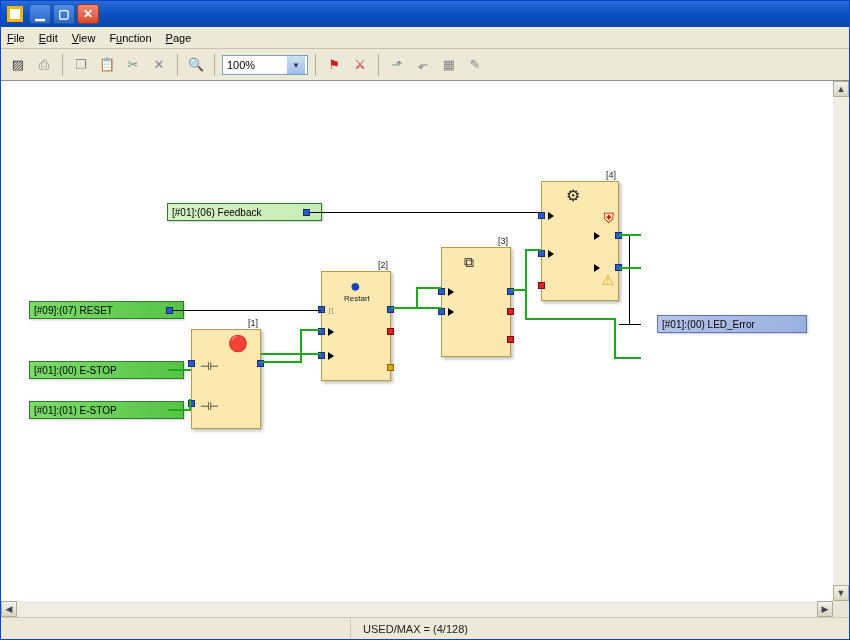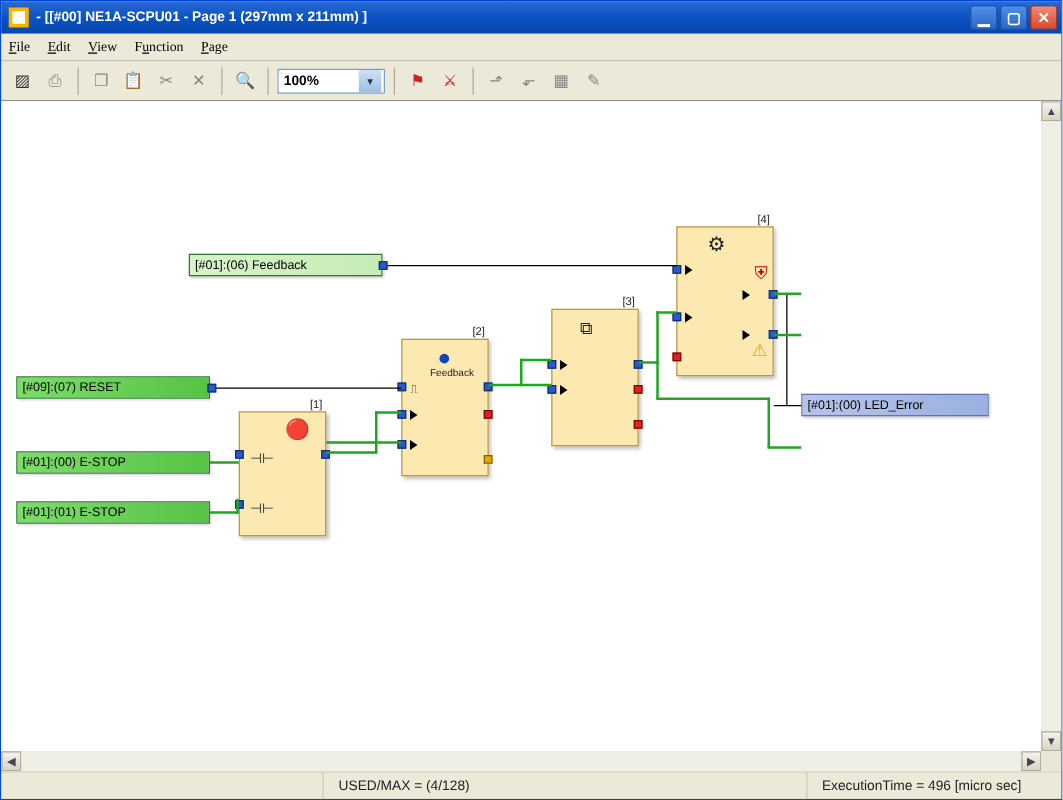--- a/index.html
+++ b/index.html
@@ -24,36 +24,36 @@
   .winbtn {
     width: 22px; height: 20px; border-radius: 3px; display: flex; align-items: center; justify-content: center;
     font-weight: bold; color: #fff; font-size: 12px;
   }
   .winbtn.min, .winbtn.max { background: linear-gradient(to bottom,#4f8ee8,#2b68c6); border:1px solid #2255aa;}
   .winbtn.close { background: linear-gradient(to bottom,#f08b7a,#d74a2e); border:1px solid #a93415;}
   .menubar {
     height: 22px; background: #ece9d8; display: flex; align-items: center; padding: 0 6px; gap: 14px;
     border-bottom: 1px solid #c6c3b6;
   }
-  .menubar span { cursor: default; font-family: Liberation Serif, serif; }
+  .menubar span { cursor: default; }
   .menubar span u { text-decoration: underline; }
   .toolbar {
     height: 32px; background: #ece9d8; display: flex; align-items: center; padding: 0 6px; gap: 4px;
     border-bottom: 1px solid #8f8f8f;
   }
   .tbtn {
     width: 22px; height: 22px; border: 1px solid transparent; display: flex; align-items: center; justify-content: center;
     color: #888; font-size: 13px;
   }
   .tbtn.enabled { color: #333; }
   .tsep { width: 1px; height: 22px; background: #b0ad9e; margin: 0 3px; }
   .zoom {
     width: 86px; height: 20px; border: 1px solid #7b9ebd; background: #fff; display: flex; align-items: center;
   }
-  .zoom input { border: none; width: 64px; padding: 0 4px; font-size: 11px; outline: none; font-weight: bold; }
+  .zoom input { border: none; width: 64px; padding: 0 4px; font-size: 11px; outline: none; }
   .zoom .dd { width: 18px; height: 18px; background: linear-gradient(#cee0f4,#9ec0e7); display:flex; align-items:center; justify-content:center; color:#234; font-size:9px;}
   .tabstrip {
     height: 22px; background: #ece9d8; display: flex; align-items: flex-end; padding: 0 3px;
     border-bottom: 1px solid #999;
   }
   .tab {
     background: #fff; border: 1px solid #999; border-bottom: 1px solid #fff; padding: 2px 10px; margin-bottom: -1px;
     border-radius: 3px 3px 0 0;
   }
   .workspace {
@@ -77,20 +77,21 @@
   }
   .statusbar .cell { padding: 0 12px; border-left:1px solid #cfcbb9; height:100%; display:flex; align-items:center;}
   .statusbar .spacer { flex: 1; }
   
   .iolabel {
     position: absolute; height: 18px;
     border: 1px solid #2f7a2f;
     background: linear-gradient(to right, #7ddc6a, #56c346);
     color: #000; font-size: 10px; display: flex; align-items: center; padding: 0 4px;
     box-shadow: 1px 1px 2px rgba(0,0,0,.2);
+    margin-left: 16px;
   }
   .iolabel.blue { background: linear-gradient(to right,#b6c4ec,#9ab0de); border-color:#5f74b0;}
   .iolabel.pale { background: linear-gradient(to right,#d8f3c9,#c6ebb5); }
   .fb {
     position: absolute; background: #fbe9b1; border: 1px solid #b59b4c;
     box-shadow: 2px 2px 3px rgba(0,0,0,.25);
   }
   .fb .num { position: absolute; top: -12px; right: 2px; font-size: 9px; color:#222;}
   .port {
     position: absolute; width: 7px; height: 7px; background: #d22; border:1px solid #7a0808;
@@ -104,21 +105,20 @@
   .tri { position:absolute; width:0; height:0; border-top:4px solid transparent; border-bottom:4px solid transparent; border-left:6px solid #000;}
   .sym { position:absolute; font-size:11px; color:#222;}
 </style>
 </head>
 <body>
 
 <div class="window">
 
   <div class="titlebar">
     <span class="app-icon"></span>
-    <span class="title"> - [[#00] NE1A-SCPU01 - Page 1 (297mm x 211mm) ]</span>
     <div class="winbtns">
       <div class="winbtn min">▁</div>
       <div class="winbtn max">▢</div>
       <div class="winbtn close">✕</div>
     </div>
   </div>
 
   <div class="menubar">
     <span><u>F</u><span></span>ile</span>
     <span><u>E</u>dit</span>
@@ -169,21 +169,21 @@
         <span class="sym" style="left:8px; top:30px;">⊣⊢</span>
         <span class="sym" style="left:8px; top:70px;">⊣⊢</span>
         <div class="port blue" style="left:-4px; top:30px;"></div>
         <div class="port blue" style="left:-4px; top:70px;"></div>
         <div class="port blue" style="right:-4px; top:30px;"></div>
       </div>
 
       <div class="fb" style="left:320px; top:190px; width:70px; height:110px;">
         <span class="num">[2]</span>
         <span class="sym" style="left:28px; top:4px; color:#1544b8; font-size:18px;">●</span>
-        <span class="sym" style="left:22px; top:22px; font-size:8px;">Feedback</span>
+        <span class="sym" style="left:22px; top:22px; font-size:8px;">Restart</span>
         <span class="sym" style="left:6px; top:34px; font-size:9px;">⎍</span>
         <div class="tri" style="left:6px; top:56px;"></div>
         <div class="tri" style="left:6px; top:80px;"></div>
         <div class="port blue" style="left:-4px; top:34px;"></div>
         <div class="port blue" style="left:-4px; top:56px;"></div>
         <div class="port blue" style="left:-4px; top:80px;"></div>
         <div class="port blue" style="right:-4px; top:34px;"></div>
         <div class="port" style="right:-4px; top:56px;"></div>
         <div class="port" style="right:-4px; top:92px; background:#e6a700; border-color:#8a6400;"></div>
       </div>
@@ -262,17 +262,16 @@
       <div class="strack"></div>
       <div class="sbtn">▶</div>
     </div>
     <div class="corner"></div>
   </div>
 
   <div class="statusbar">
     <div class="spacer"></div>
     <div class="cell">USED/MAX = (4/128)</div>
     <div class="spacer"></div>
-    <div class="cell">ExecutionTime = 496 [micro sec]</div>
     <div style="width:20px"></div>
   </div>
 
 </div>
 
 </body></html>

